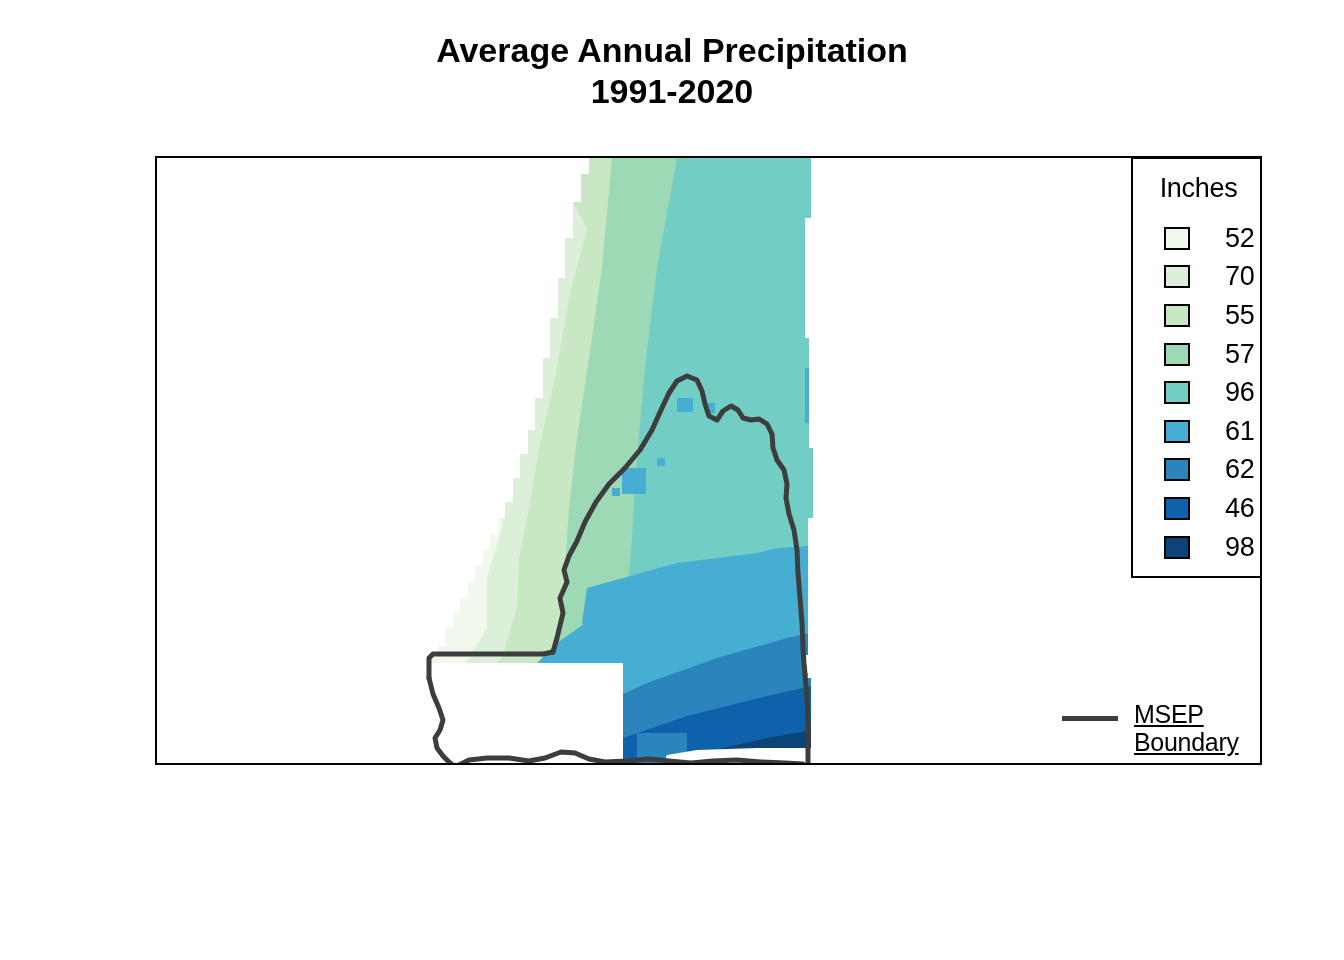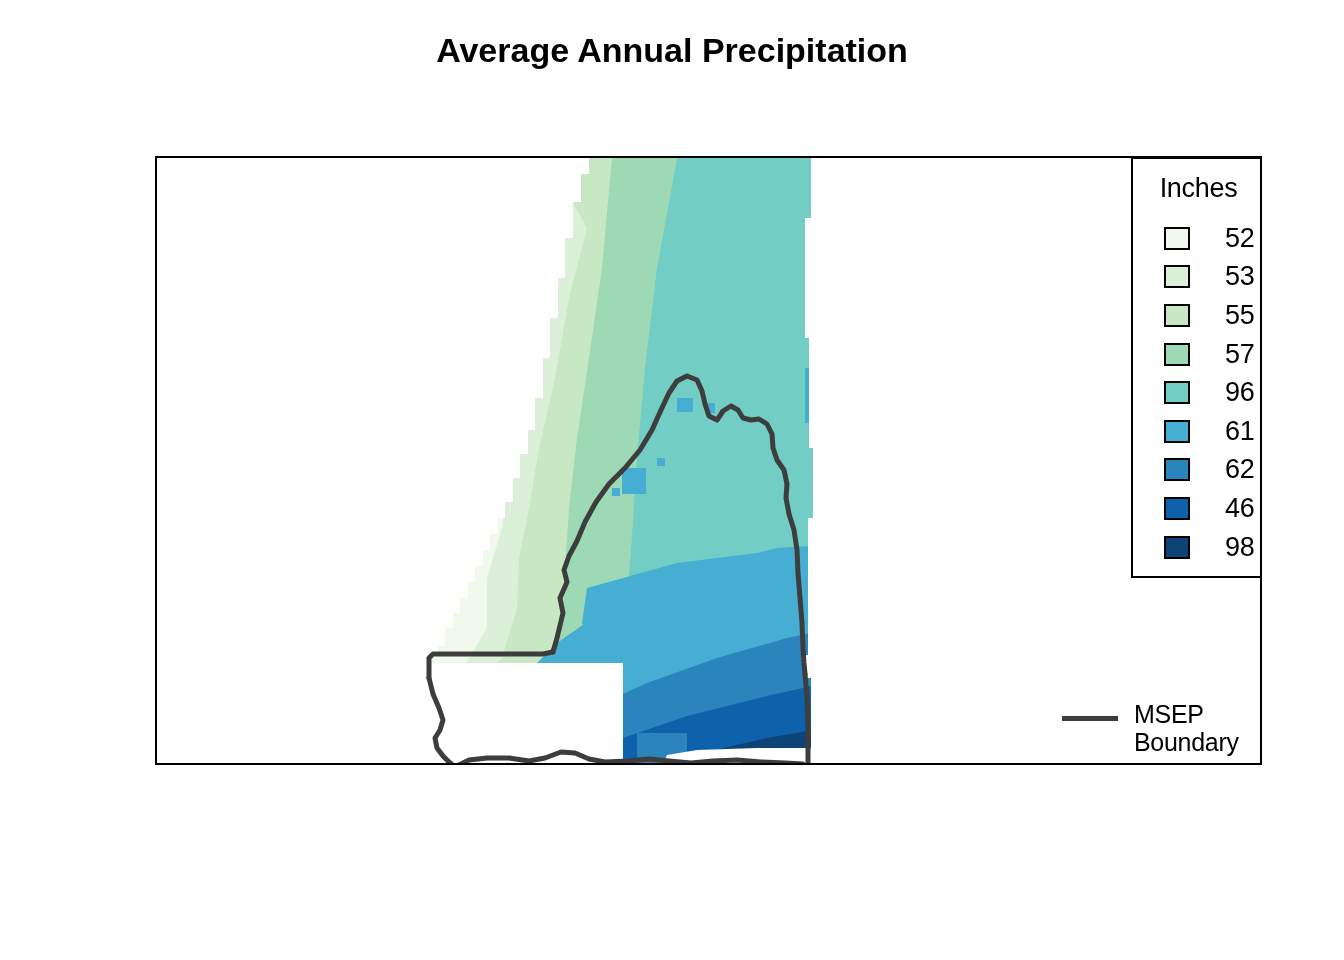--- a/index.html
+++ b/index.html
@@ -129,29 +129,30 @@
     height: 5px;
     background: #3d3d3d;
   }
   .msep-text {
     margin-left: 10px;
     font-size: 25px;
     line-height: 1.12;
     color: #000000;
     letter-spacing: -0.3px;
   }
-  .msep-text span { display: block; }
+  .msep-text span { display: block; text-decoration: underline; }
 </style>
 </head>
 <body>
 
 <div id="page">
 
   <div class="title-block">
     <span class="title-line">Average Annual Precipitation</span>
+    <span class="title-line">1991-2020</span>
   </div>
 
   <div class="map-frame">
     <svg class="map-canvas" viewBox="0 0 1103 605" preserveAspectRatio="none">
       <defs>
         <clipPath id="stateClip">
           <path d="M 273,505 L 273,500 L 281,500 L 281,488 L 288,488 L 288,470 L 296,470 L 296,455 L 303,455 L 303,440
                    L 311,440 L 311,424 L 318,424 L 318,408 L 326,408 L 326,392 L 333,392 L 333,376 L 341,376
                    L 341,360 L 348,360 L 348,344 L 356,344 L 356,320 L 363,320 L 363,296 L 371,296 L 371,272
                    L 378,272 L 378,240 L 386,240 L 386,200 L 393,200 L 393,160 L 401,160 L 401,120 L 408,120
@@ -238,21 +239,21 @@
 
   <div class="legend-box">
     <div class="legend-title">Inches</div>
     <div class="legend-items">
       <div class="legend-row">
         <span class="legend-swatch" style="background-color: rgb(240, 249, 236);"></span>
         <span class="legend-label">52</span>
       </div>
       <div class="legend-row">
         <span class="legend-swatch" style="background-color: rgb(220, 240, 217);"></span>
-        <span class="legend-label">53</span>
+        <span class="legend-label">70</span>
       </div>
       <div class="legend-row">
         <span class="legend-swatch" style="background-color: rgb(199, 232, 194);"></span>
         <span class="legend-label">55</span>
       </div>
       <div class="legend-row">
         <span class="legend-swatch" style="background-color: rgb(158, 217, 182);"></span>
         <span class="legend-label">57</span>
       </div>
       <div class="legend-row">

